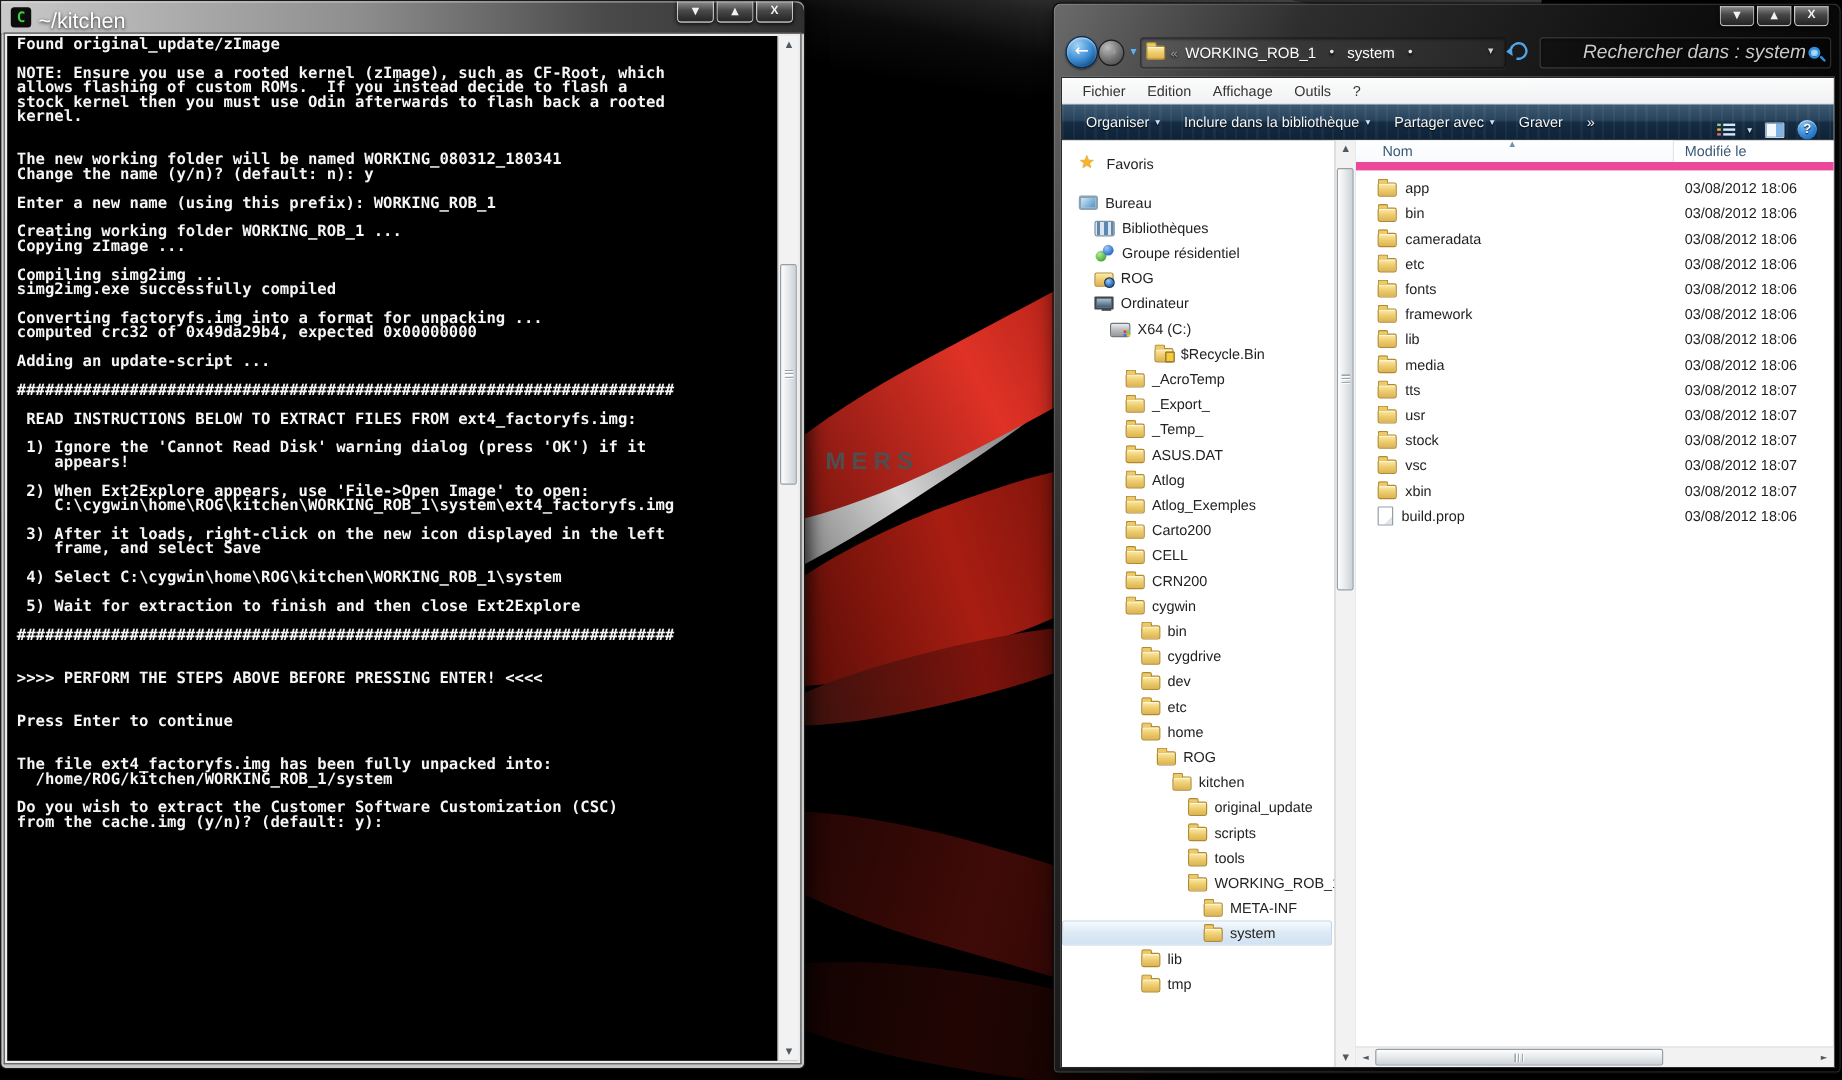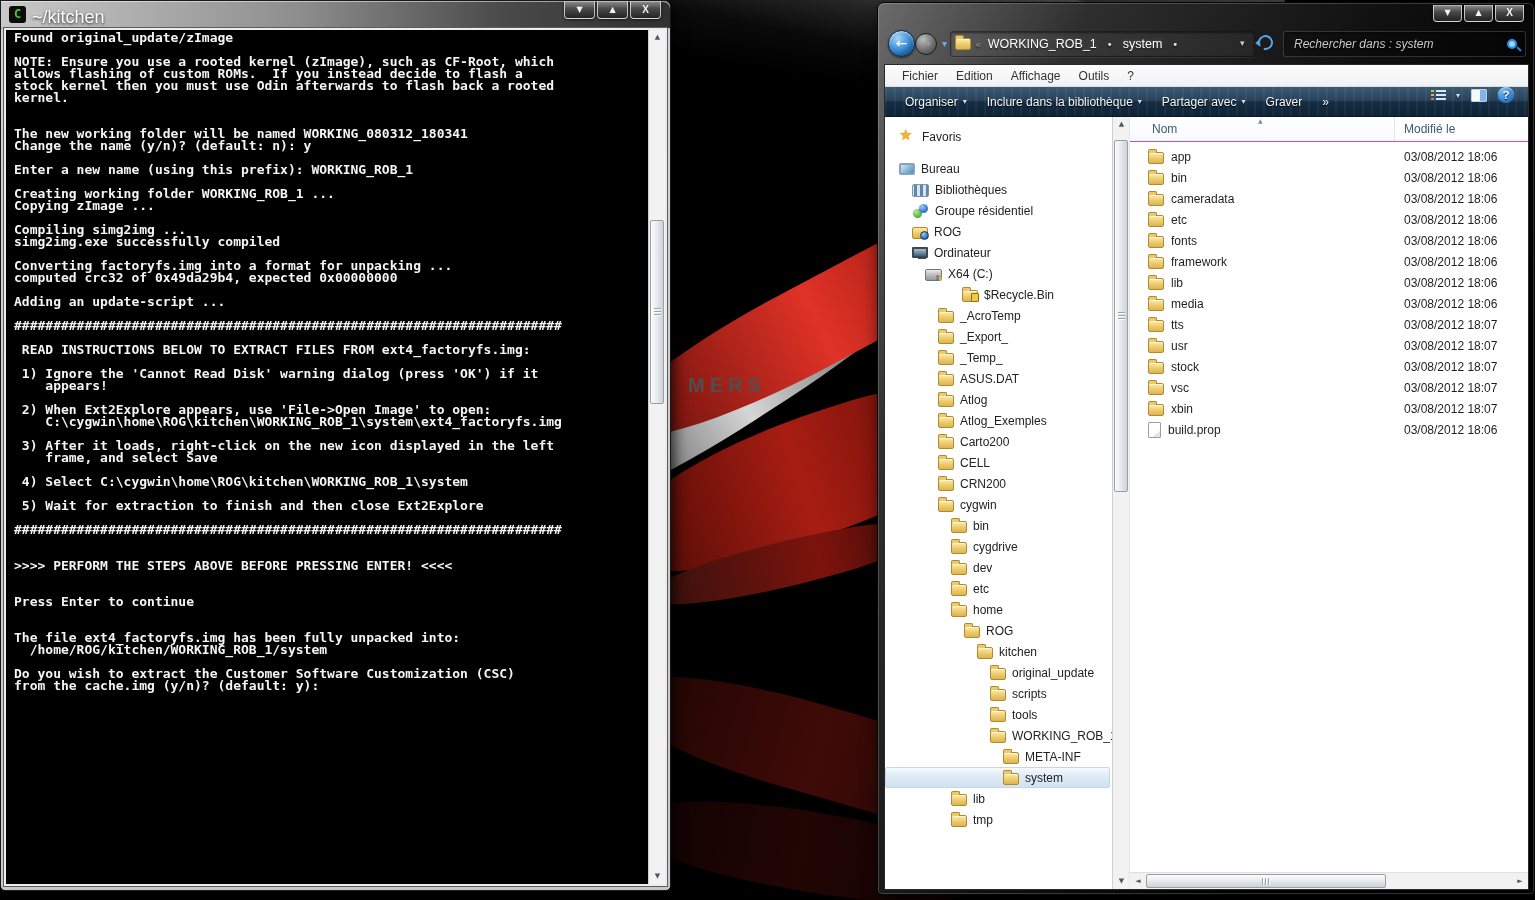--- a/index.html
+++ b/index.html
@@ -99,34 +99,34 @@
   #addr-overflow{color:#9c9c9c;font-size:11px;margin-left:4px;text-shadow:0 1px 2px #000;}
   #addr-expand{position:absolute;left:362px;top:9px;color:#cfcfcf;font-size:9px;text-shadow:0 1px 2px #000;}
   #refresh-button{position:absolute;left:380px;top:6px;width:15px;height:15px;border-radius:50%;
     border:2px solid #4ea6e8;border-left-color:transparent;transform:rotate(-30deg);}
   #refresh-button::after{content:"";position:absolute;left:-4px;top:-2px;border-style:solid;
     border-width:4px 5px 4px 0;border-color:transparent #4ea6e8 transparent transparent;transform:rotate(25deg);}
   #search-box{position:absolute;left:405px;top:2px;right:8px;height:26px;border-radius:3px;
     background:rgba(0,0,0,.28);border:1px solid rgba(255,255,255,.16);
     box-shadow:inset 0 1px 3px rgba(0,0,0,.6);display:flex;align-items:center;padding:0 8px;}
   #search-input{flex:1;background:transparent;border:none;outline:none;color:#ddd;
-    font-size:12px;font-family:"Liberation Sans",sans-serif;}
+    font-size:16px;font-family:"Liberation Sans",sans-serif;text-align:right;}
   #search-input::placeholder{color:#c9c9c9;font-style:italic;text-shadow:0 1px 2px #000;}
   #search-icon{position:relative;width:10px;height:10px;border:2px solid #2e8fe0;border-radius:50%;
     background:radial-gradient(circle,#bfe1f8,#6db7ea);}
   #search-icon::after{content:"";position:absolute;left:7px;top:7px;width:6px;height:2px;
     background:#2e8fe0;transform:rotate(45deg);border-radius:1px;}
 
   
   #xp-inner{position:absolute;left:6px;top:61px;right:5px;bottom:4px;background:#fff;
     display:flex;flex-direction:column;border:1px solid #2a2a2a;}
   #menu-bar{height:22px;background:linear-gradient(180deg,#fdfdfd,#f0f1f3);
     border-bottom:1px solid #dcdcdc;display:flex;align-items:center;padding-left:8px;}
   .menu-item{padding:0 9px;font-size:12px;color:#333;}
-  #toolbar{height:30px;position:relative;display:flex;align-items:flex-start;padding-left:10px;
+  #toolbar{height:30px;position:relative;display:flex;align-items:flex-end;padding-left:10px;
     color:#f4f8fb;font-size:12px;text-shadow:0 1px 1px #000;border-bottom:1px solid #0a1826;
     background:repeating-linear-gradient(90deg,rgba(255,255,255,.045) 0 2px,transparent 2px 9px),
       linear-gradient(180deg,#3d5a73,#28435c 45%,#152c42 52%,#0e2338);}
   .tool-item{display:flex;align-items:center;padding:0 10px;height:100%;line-height:30px;}
   .tool-arrow{font-size:8px;margin-left:5px;color:#cfe2f2;}
   #toolbar-right{margin-left:auto;display:flex;align-items:center;gap:11px;padding-right:14px;}
   #views-button{display:flex;align-items:center;gap:5px;}
   .views-ico{width:15px;height:11px;
     background:linear-gradient(#d6e9f8,#d6e9f8) 5px 0/10px 2px no-repeat,
       linear-gradient(#d6e9f8,#d6e9f8) 5px 4px/10px 2px no-repeat,
@@ -146,21 +146,21 @@
   #tree-pane{width:227px;padding-top:9px;overflow:hidden;position:relative;}
   .tree-row{height:21px;display:flex;align-items:center;gap:6px;font-size:12px;color:#222;
     border:1px solid transparent;border-radius:2px;margin-right:2px;}
   .tree-row.gap-above{margin-top:11px;text-align:center;}
   .tree-row.selected{background:linear-gradient(180deg,#f6fafd,#deeaf5 45%,#d2e2f2);
     border-color:#c3d7ea;}
   .tree-label{white-space:nowrap;}
   #tree-scrollbar{position:relative;flex:none;top:0;bottom:0;}
   #tree-thumb{top:23px;height:352px;}
   #file-pane{flex:1;display:flex;flex-direction:column;border-left:1px solid #e7e7e7;min-width:0;}
-  #file-header{height:25px;display:flex;position:relative;border-bottom:1px solid #ec4899;
+  #file-header{height:25px;display:flex;position:relative;border-bottom:7px solid #ec4899;
     font-size:12px;color:#3c5a77;align-items:center;}
   #col-nom{width:265px;padding-left:22px;border-right:1px solid #e6e6e6;height:100%;
     display:flex;align-items:center;background:linear-gradient(180deg,#fff,#f7fafd);}
   #col-date{flex:1;padding-left:9px;height:100%;display:flex;align-items:center;}
   #sort-glyph{position:absolute;left:128px;top:0;font-size:6px;color:#7290aa;}
   #file-rows{flex:1;padding-top:4px;overflow:hidden;}
   .file-row{height:21px;display:flex;align-items:center;font-size:12px;color:#1e1e1e;}
   .cell-name{width:265px;display:flex;align-items:center;gap:7px;padding-left:18px;}
   .cell-date{flex:1;padding-left:9px;color:#1e1e1e;}
   .scrollbar-h{height:17px;position:relative;background:#f2f2f2;border-top:1px solid #e0e0e0;flex:none;}

